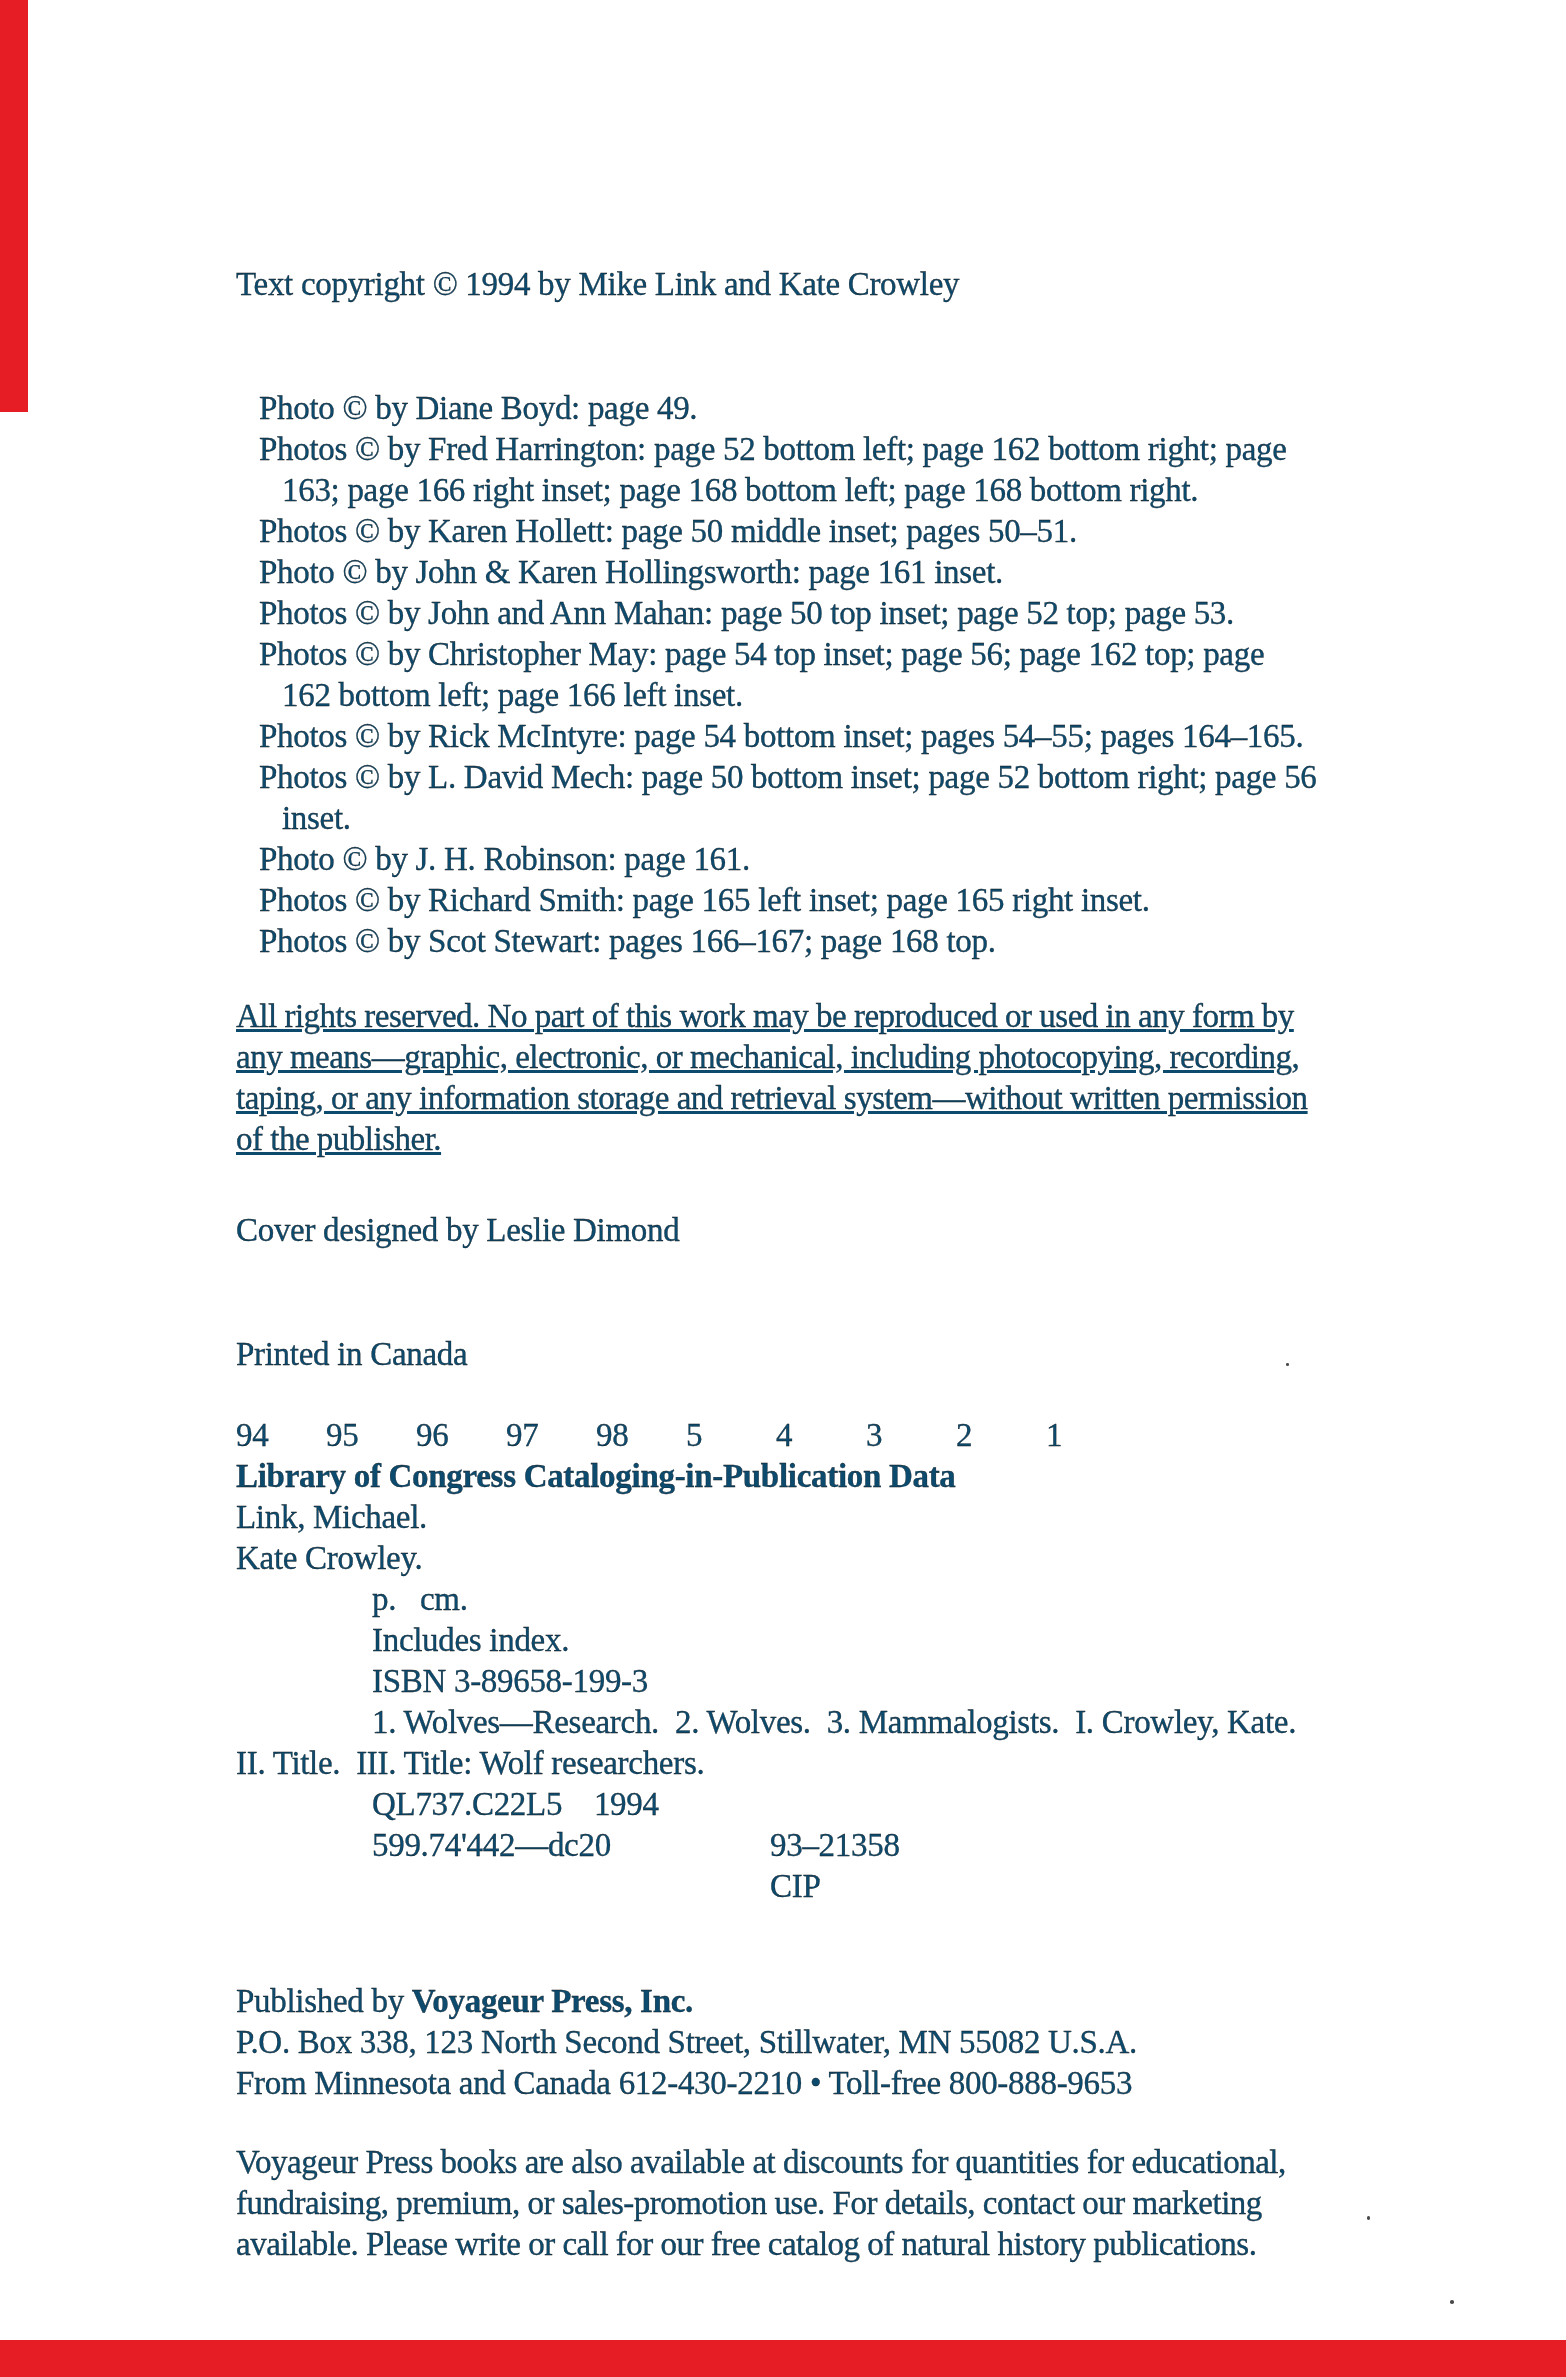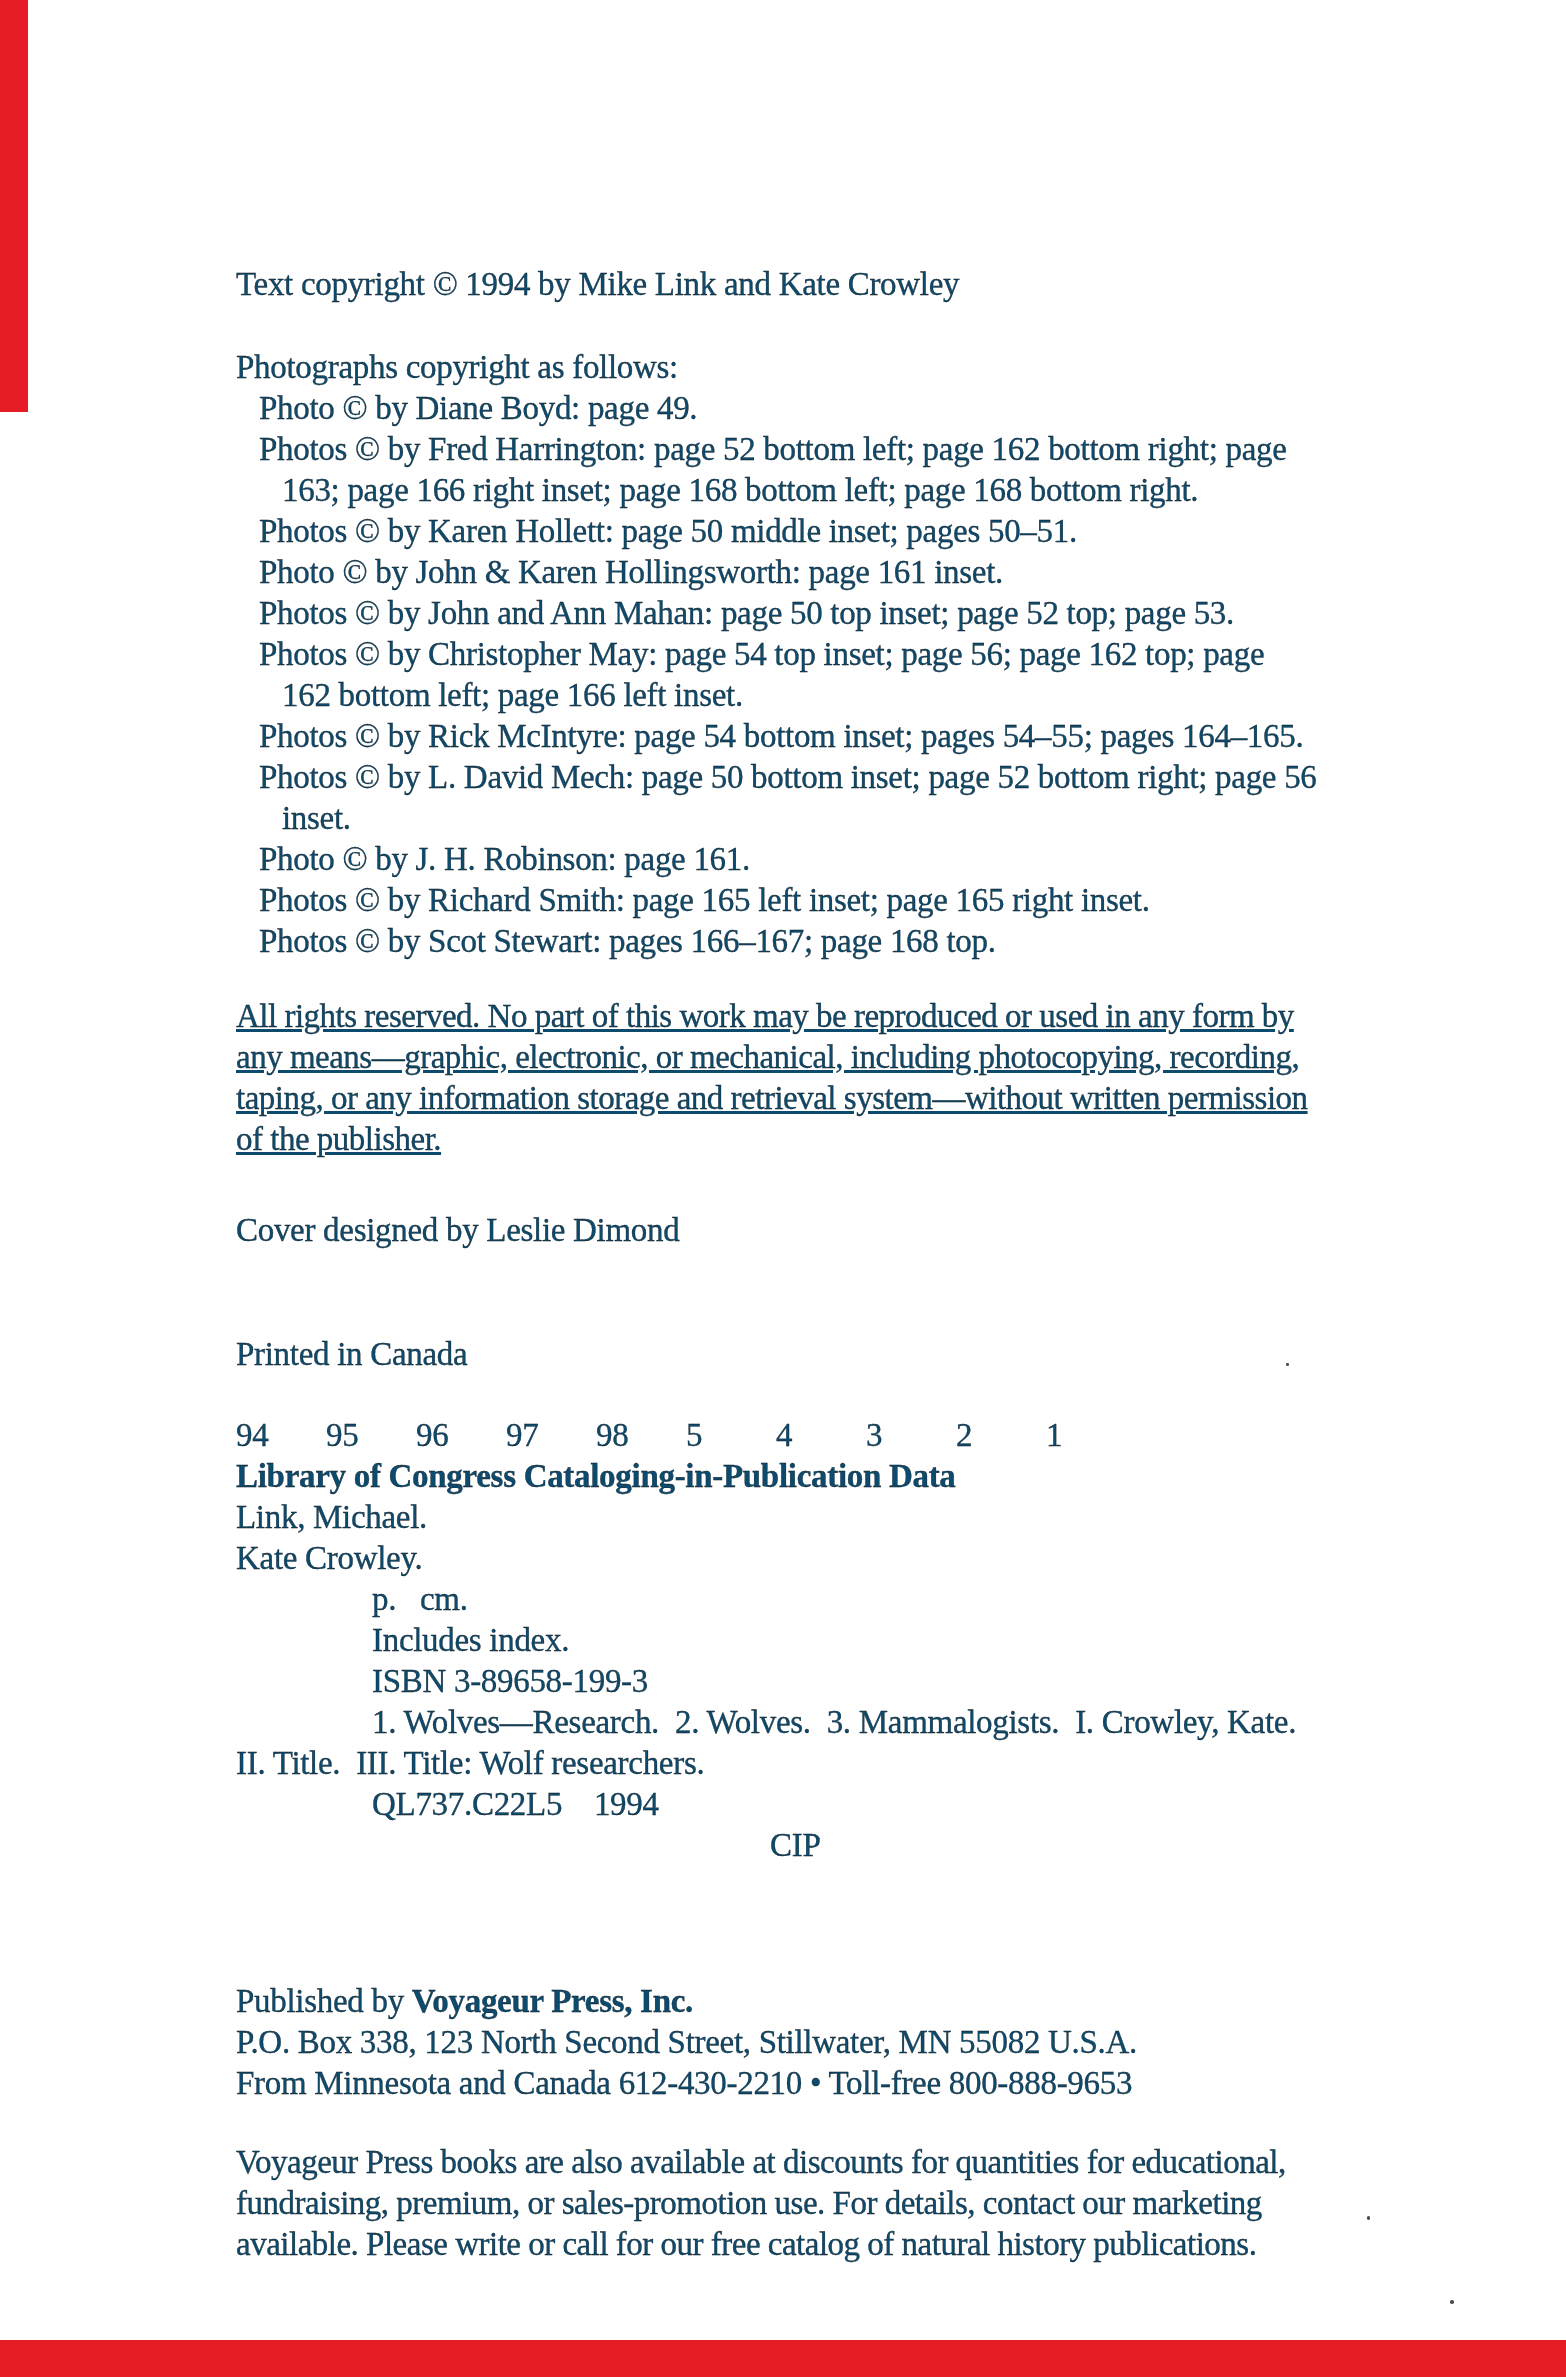--- a/index.html
+++ b/index.html
@@ -40,23 +40,20 @@
   <div class="redbar left"></div>
   <div class="redbar bottom"></div>
   <div class="speck" style="left:1286px;top:1363px;width:2.6px;height:2.6px;"></div>
   <div class="speck" style="left:1367px;top:2216px;width:2.6px;height:3.5px;"></div>
   <div class="speck" style="left:1450px;top:2300px;width:3.5px;height:3.5px;"></div>
 
   <div class="sec" style="top:264px;">
     <div class="ln">Text copyright © 1994 by Mike Link and Kate Crowley</div>
   </div>
 
-  <div class="sec" style="top:347px;">
-    <div class="ln">Photographs copyright as follows:</div>
-  </div>
 
   <div class="sec" style="top:388px;">
     <div class="ln ind1">Photo © by Diane Boyd: page 49.</div>
     <div class="ln ind1">Photos © by Fred Harrington: page 52 bottom left; page 162 bottom right; page</div>
     <div class="ln ind2">163; page 166 right inset; page 168 bottom left; page 168 bottom right.</div>
     <div class="ln ind1">Photos © by Karen Hollett: page 50 middle inset; pages 50–51.</div>
     <div class="ln ind1">Photo © by John &amp; Karen Hollingsworth: page 161 inset.</div>
     <div class="ln ind1">Photos © by John and Ann Mahan: page 50 top inset; page 52 top; page 53.</div>
     <div class="ln ind1">Photos © by Christopher May: page 54 top inset; page 56; page 162 top; page</div>
     <div class="ln ind2">162 bottom left; page 166 left inset.</div>
@@ -87,20 +84,21 @@
   <div class="sec" style="top:1456px;">
     <div class="ln b">Library of Congress Cataloging-in-Publication Data</div>
     <div class="ln">Link, Michael.</div>
     <div class="ln">Kate Crowley.</div>
     <div class="ln tab">p.   cm.</div>
     <div class="ln tab">Includes index.</div>
     <div class="ln tab">ISBN 3-89658-199-3</div>
     <div class="ln tab">1. Wolves—Research.  2. Wolves.  3. Mammalogists.  I. Crowley, Kate.</div>
     <div class="ln">II. Title.  III. Title: Wolf researchers.</div>
     <div class="ln tab">QL737.C22L5    1994</div>
+    <div class="ln tab"><span class="callslot">599.74'442—dc20</span><span>93–21358</span></div>
     <div class="ln cipcol">CIP</div>
   </div>
 
   <div class="sec" style="top:1981px;">
     <div class="ln"><span>Published by </span><span class="b">Voyageur Press, Inc.</span></div>
     <div class="ln">P.O. Box 338, 123 North Second Street, Stillwater, MN 55082 U.S.A.</div>
     <div class="ln">From Minnesota and Canada 612-430-2210 • Toll-free 800-888-9653</div>
   </div>
 
   <div class="sec" style="top:2142px;">

